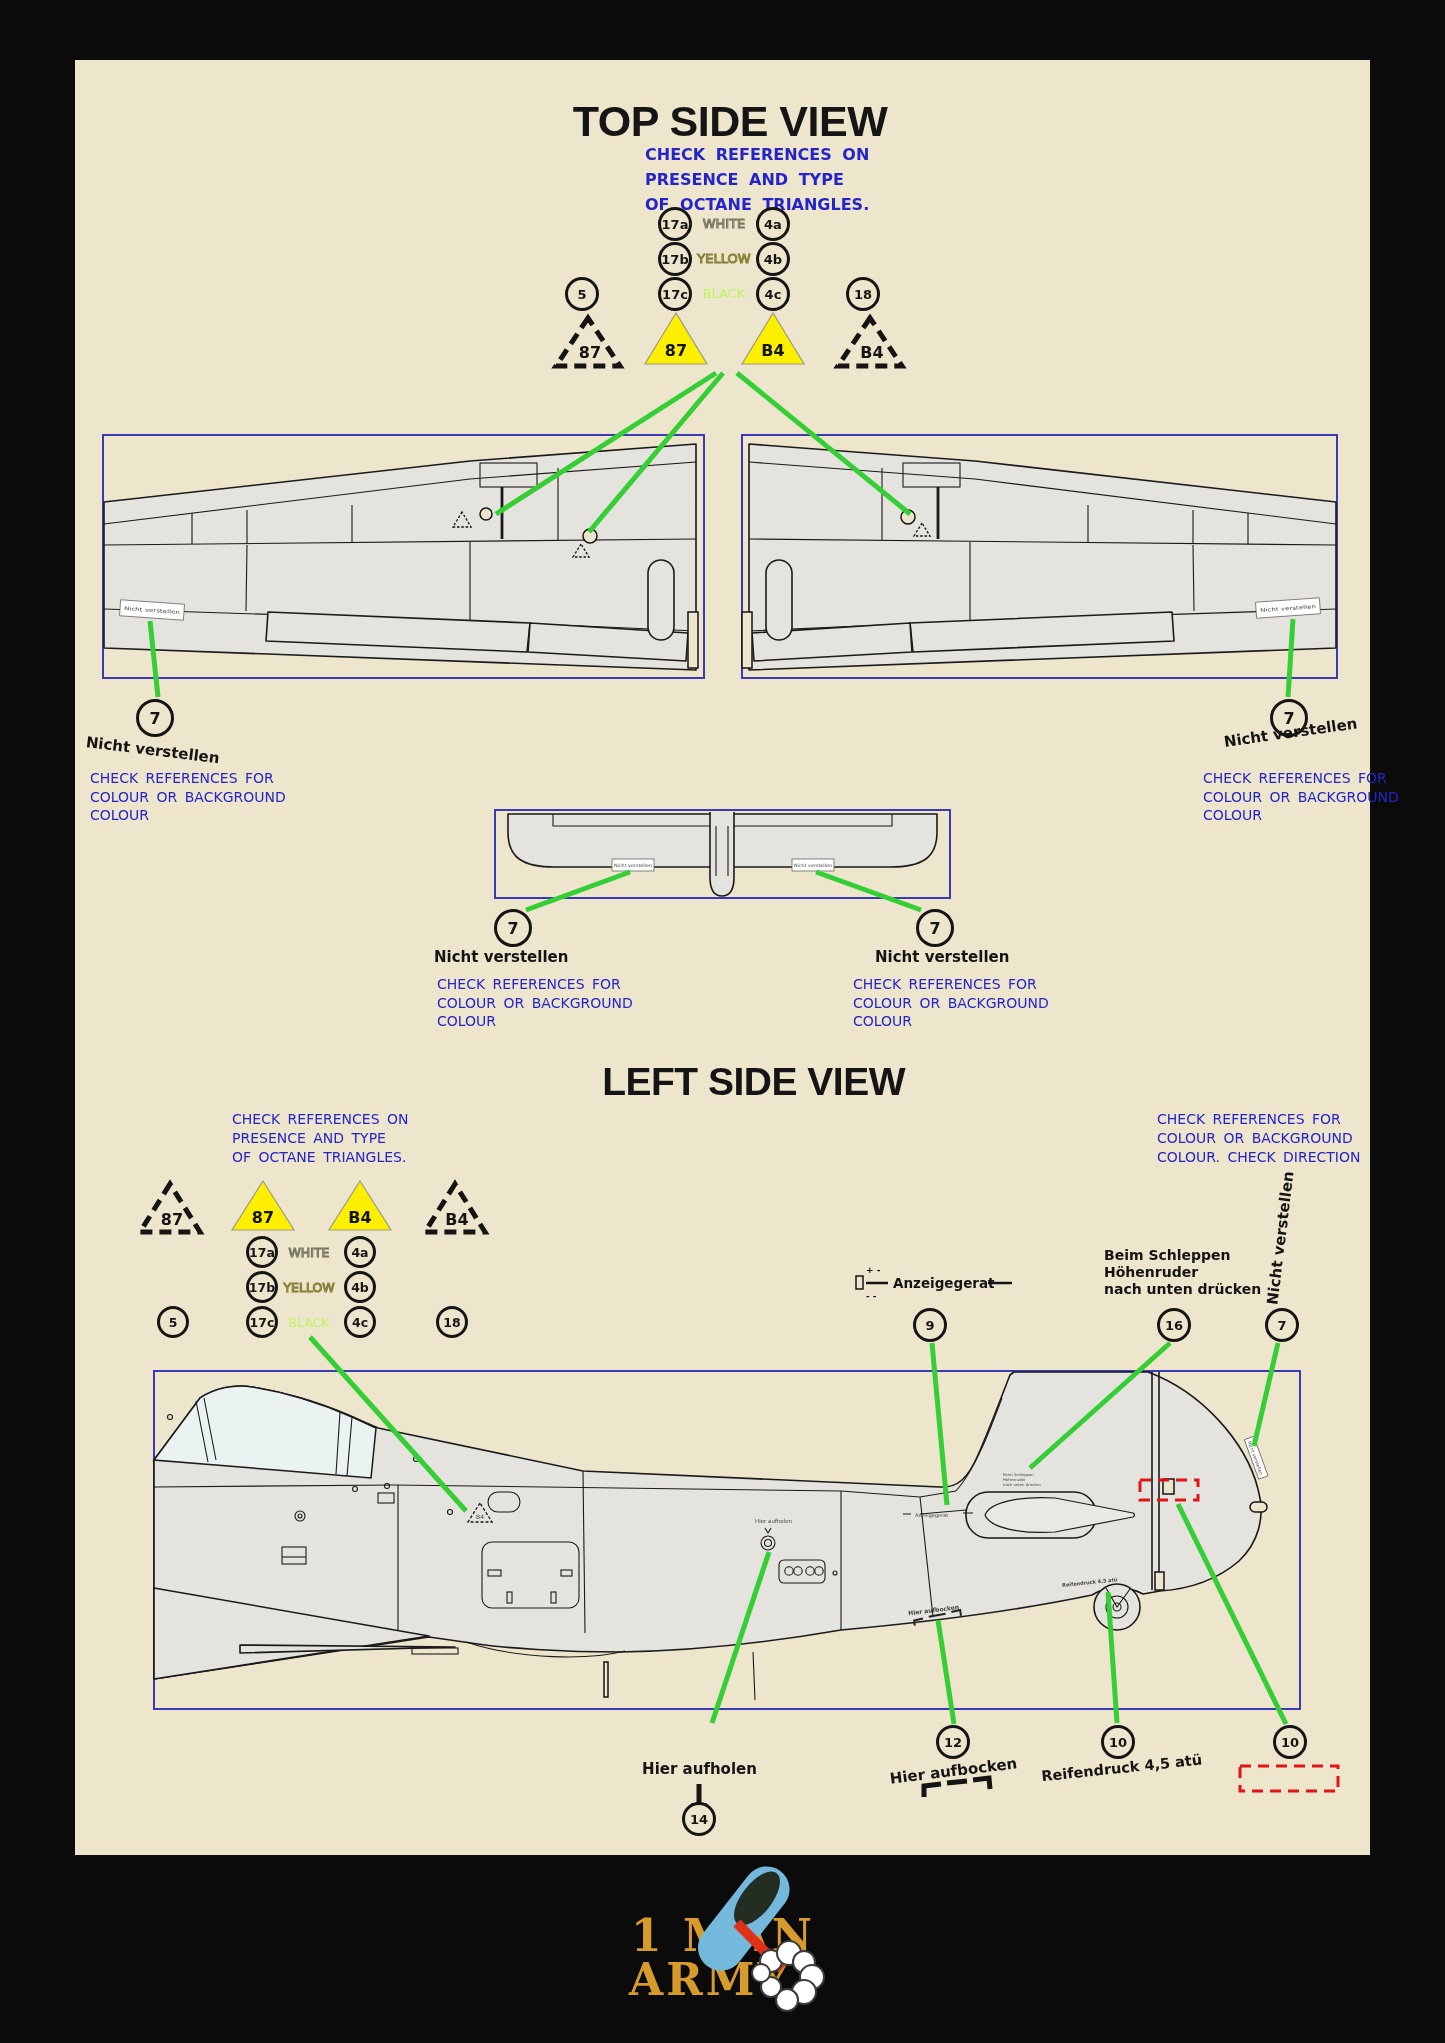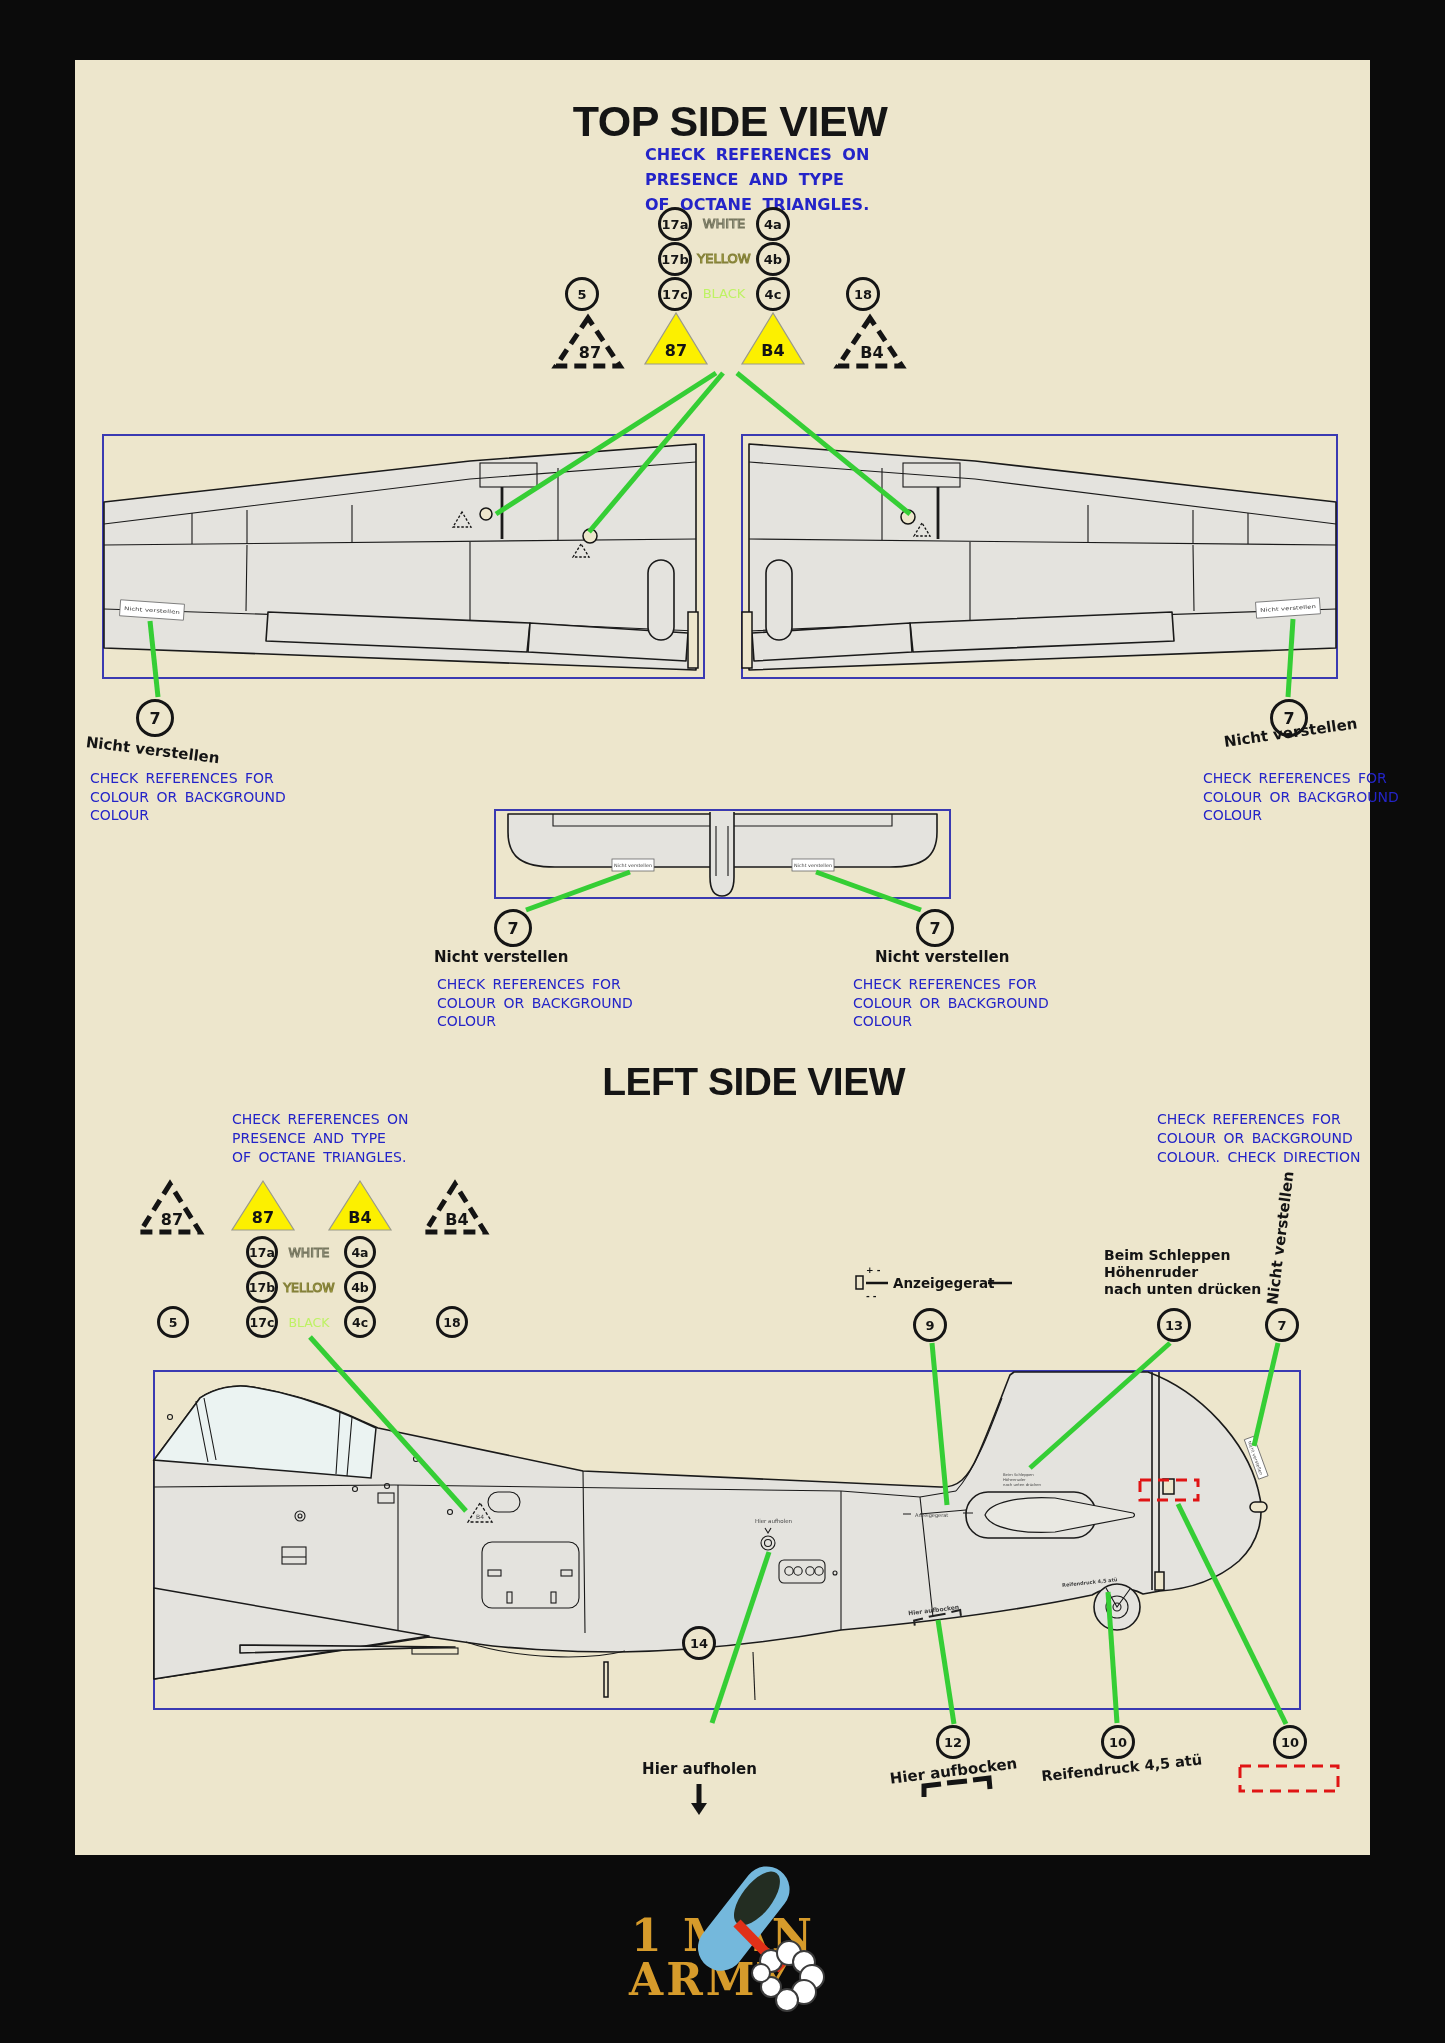--- a/index.html
+++ b/index.html
@@ -329,23 +329,23 @@
 <div class="cnum c32" style="left:344px;top:1271px;">4b</div>
 <div class="cnum c32" style="left:246px;top:1306px;">17c</div>
 <div class="cnum c32" style="left:344px;top:1306px;">4c</div>
 <div class="cnum c32" style="left:157px;top:1306px;">5</div>
 <div class="cnum c32" style="left:436px;top:1306px;">18</div>
 <div class="legendword w-white" style="left:281px;top:1245px;width:56px;font-size:12.5px;">WHITE</div>
 <div class="legendword w-yellow" style="left:281px;top:1280px;width:56px;font-size:12.5px;">YELLOW</div>
 <div class="legendword w-black" style="left:281px;top:1315px;width:56px;font-size:12.5px;">BLACK</div>
 
 <div class="cnum c34" style="left:913px;top:1308px;">9</div>
-<div class="cnum c34" style="left:1157px;top:1308px;">13</div>
+<div class="cnum c34" style="left:1157px;top:1308px;">16</div>
 <div class="cnum c34" style="left:1265px;top:1308px;">7</div>
-<div class="cnum c34" style="left:682px;top:1626px;">14</div>
+<div class="cnum c34" style="left:682px;top:1802px;">14</div>
 <div class="cnum c34" style="left:936px;top:1725px;">12</div>
 <div class="cnum c34" style="left:1101px;top:1725px;">10</div>
 <div class="cnum c34" style="left:1273px;top:1725px;">10</div>
 
 <div class="txt nv" style="left:637px;top:1760px;width:125px;text-align:center;font-size:15px;">Hier aufholen</div>
 <div class="txt nv" style="left:886px;top:1762px;width:135px;text-align:center;font-size:15px;transform:rotate(-7deg);">Hier aufbocken</div>
 <div class="txt nv" style="left:1041px;top:1760px;width:160px;text-align:center;font-size:14.5px;transform:rotate(-6deg);">Reifendruck 4,5 atü</div>
 
 <svg class="art" style="left:595px;top:1865px;" width="260" height="170" viewBox="0 0 260 170">
   <text class="gold" x="36" y="86">1 MAN</text>

